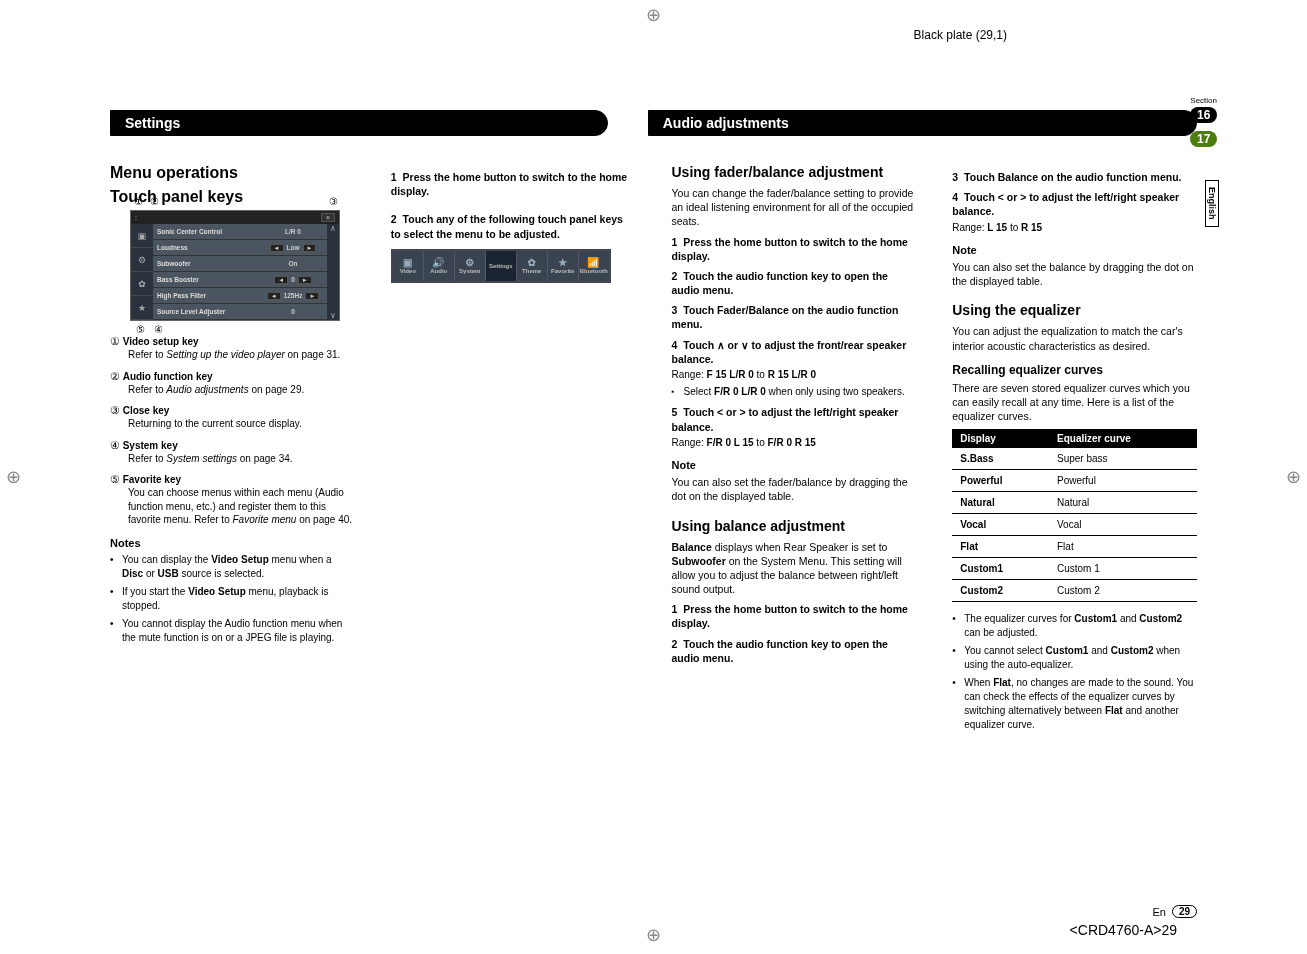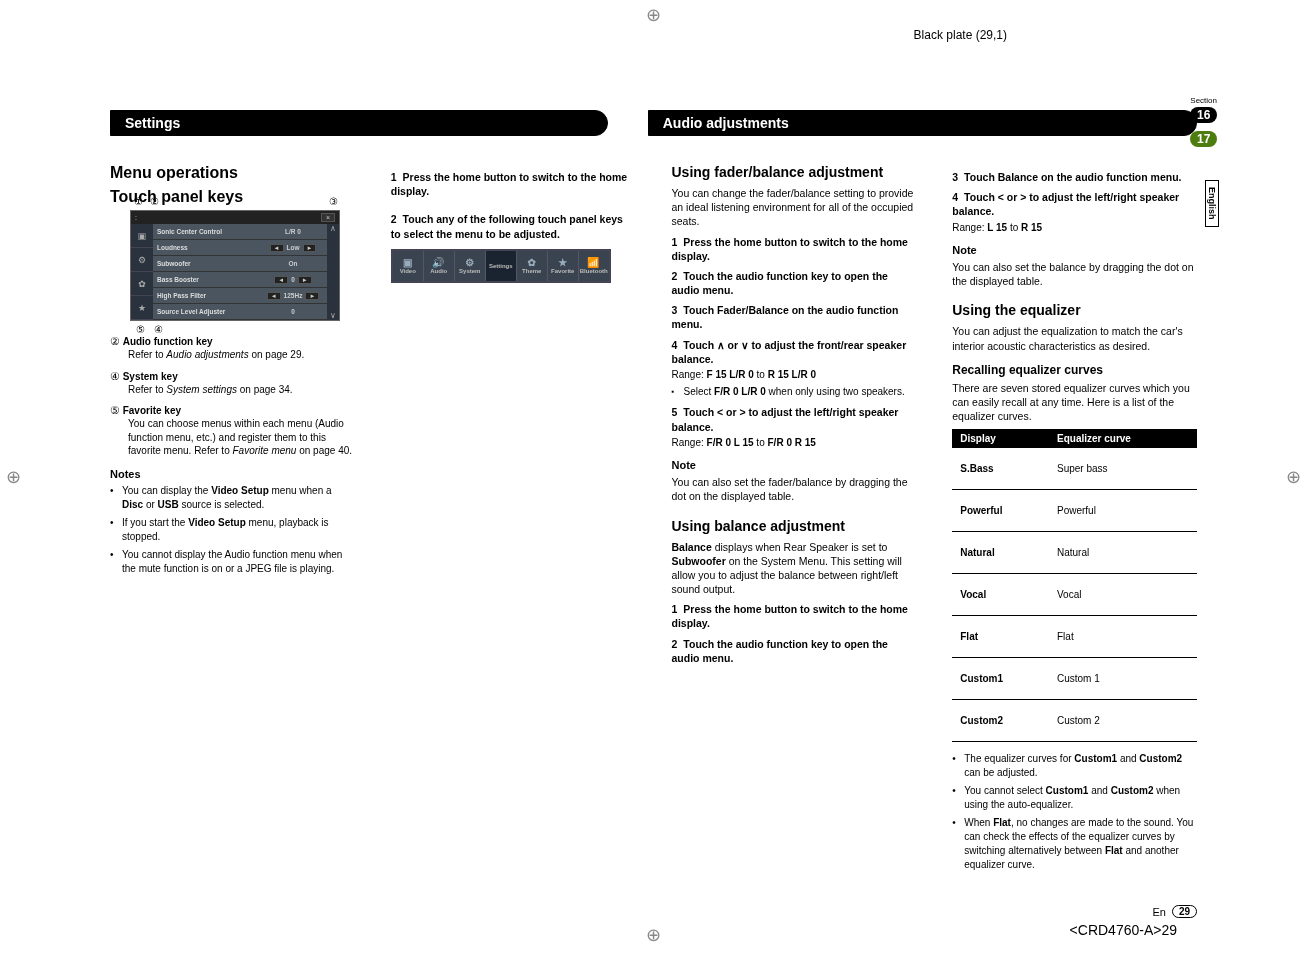--- a/index.html
+++ b/index.html
@@ -148,21 +148,21 @@
     background: #3a4450;
     display:flex;
   }
   .ui-shot2 .cell { flex:1; border-right:1px solid #556; display:flex; flex-direction:column; align-items:center; justify-content:center; color:#bbb; font-size:6px; font-weight:bold;}
   .ui-shot2 .cell:last-child{border-right:none;}
   .ui-shot2 .cell .ic { font-size:10px; color:#9ab; }
   .ui-shot2 .cell.sel { background:#1a2430; }
   
   table.eq { width: 100%; border-collapse: collapse; margin-top: 6px; font-size: 10px;}
   table.eq th { background:#000; color:#fff; text-align:left; padding:4px 8px; font-size:10px;}
-  table.eq td { padding:15px 8px; border-bottom:1px solid #000; }
+  table.eq td { padding:5px 8px; border-bottom:1px solid #000; }
   table.eq td:first-child { font-weight:bold; }
   .footer {
     position:absolute; bottom: -4px; right: 0;
     font-size: 11px; display:flex; align-items:center; gap:6px;
   }
   .footer .pg { border:1px solid #000; border-radius:10px; padding:0 6px; font-weight:bold; font-size:10px;}
   .doccode {
     position:absolute; bottom: 16px; right: 130px; font-size: 14px;
   }
   .crop-mark { position:absolute; color:#888; font-size:18px;}
@@ -269,21 +269,23 @@
               </div>
             <div class="scroll">
               <span>∧</span>
               <span>∨</span>
             </div>
           </div>
         </div>
       </div>
 
       <div id="key-list">
+          <div class="key-item"><span class="kn circled">①</span> <span class="kt">Video setup key</span><span class="kd">Refer to <span class="italic">Setting up the video player</span> on page 31.</span></div>
           <div class="key-item"><span class="kn circled">②</span> <span class="kt">Audio function key</span><span class="kd">Refer to <span class="italic">Audio adjustments</span> on page 29.</span></div>
+          <div class="key-item"><span class="kn circled">③</span> <span class="kt">Close key</span><span class="kd">Returning to the current source display.</span></div>
           <div class="key-item"><span class="kn circled">④</span> <span class="kt">System key</span><span class="kd">Refer to <span class="italic">System settings</span> on page 34.</span></div>
           <div class="key-item"><span class="kn circled">⑤</span> <span class="kt">Favorite key</span><span class="kd">You can choose menus within each menu (Audio function menu, etc.) and register them to this favorite menu.
 Refer to <span class="italic">Favorite menu</span> on page 40.</span></div>
         </div>
 
       <div class="note-h">Notes</div>
       <ul class="bullets" id="notes-list">
           <li>You can display the <span class="bold">Video Setup</span> menu when a <span class="bold">Disc</span> or <span class="bold">USB</span> source is selected.</li>
           <li>If you start the <span class="bold">Video Setup</span> menu, playback is stopped.</li>
           <li>You cannot display the Audio function menu when the mute function is on or a JPEG file is playing.</li>

